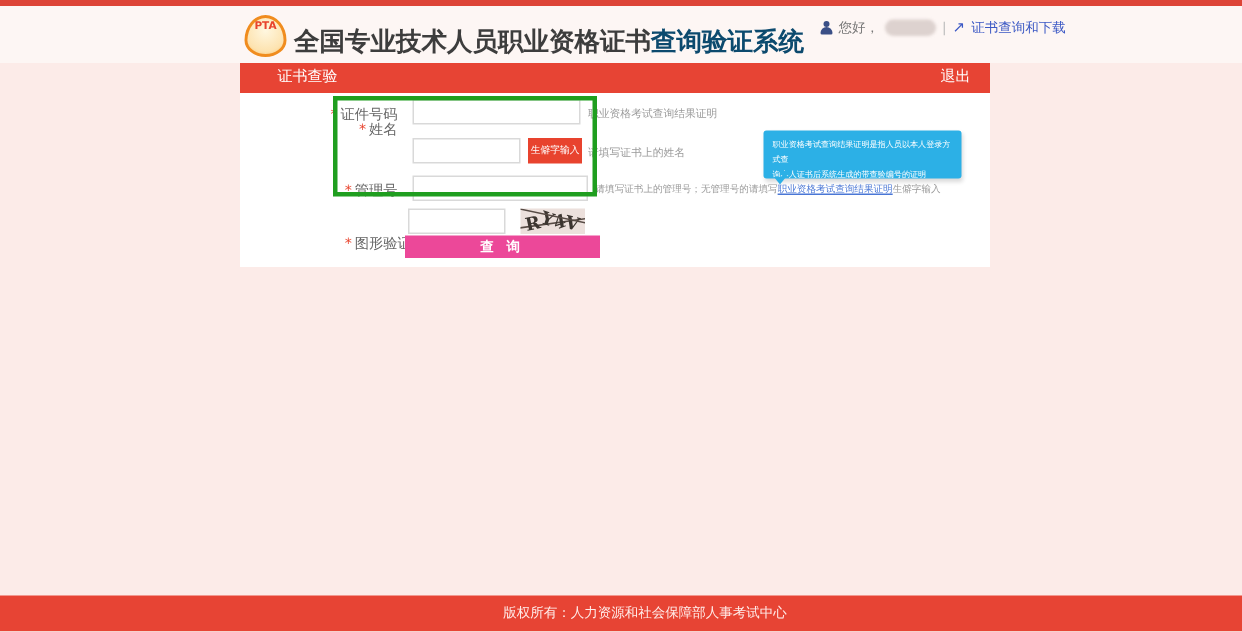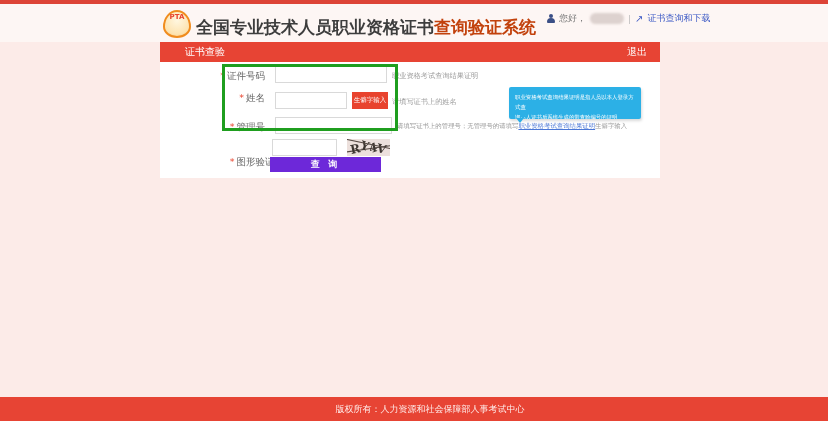--- a/index.html
+++ b/index.html
@@ -10,21 +10,21 @@
   
   .topstrip { position:absolute; left:0; top:0; width:828px; height:4px; background:#dd4437; }
 
   
   .header { position:absolute; left:0; top:4px; width:828px; height:38px; background:#fdf6f4; }
   .logo { position:absolute; left:163px; top:6px; width:28px; height:28px; border-radius:50% 50% 50% 50%/60% 60% 40% 40%;
           border:2px solid #f08c1e; background:radial-gradient(circle at 50% 35%, #fff7e0 0%, #fde3b0 70%, #f8c26a 100%);
           display:flex; align-items:flex-start; justify-content:center; }
   .logo span { font-size:7px; font-weight:bold; color:#e8432d; line-height:10px; letter-spacing:0; }
   .title { position:absolute; left:196px; top:12px; font-size:17px; font-weight:bold; color:#3d3d3d; white-space:nowrap; }
-  .title .accent { color:#c2410c; }
+  .title .accent { color:#0c4a6e; }
 
   .userbar { position:absolute; left:546px; top:8px; height:13px; display:flex; align-items:center; gap:4px; font-size:9px; color:#777;text-align:center; }
   .icon-person { position:relative; width:9px; height:10px; display:inline-block; }
   .icon-person::before { content:""; position:absolute; left:2.5px; top:0; width:4px; height:4px; border-radius:50%; background:#3a4f86; }
   .icon-person::after { content:""; position:absolute; left:0.5px; top:4.5px; width:8px; height:5px; border-radius:4px 4px 1px 1px; background:#3a4f86; }
   .blur-name { display:inline-block; width:34px; height:11px; background:#ddd2cf; border-radius:6px; filter:blur(1.2px); }
   .userbar .sep { color:#bbb; }
   .icon-arrow { color:#3b58c4; font-size:10px; line-height:10px; }
   .dl-link { color:#3b58c4; text-decoration:none; font-size:9px; }
 
@@ -50,21 +50,21 @@
              display:flex; align-items:center; justify-content:center; cursor:pointer;
              font-family:"DejaVu Serif","Liberation Serif",serif; }
   .captcha span { font-size:12px; font-weight:bold; color:#3c3530; display:inline-block; }
   .captcha .c0 { transform:rotate(-12deg) translateY(1px); }
   .captcha .c1 { transform:rotate(18deg) translateY(-2px); }
   .captcha .c2 { transform:rotate(-20deg) skewX(-10deg); }
   .captcha .c3 { transform:rotate(14deg) translateY(1px); }
   .captcha::before { content:""; position:absolute; left:-4px; top:9px; width:56px; height:1px; background:#564a44; transform:rotate(-8deg); }
   .captcha::after { content:""; position:absolute; left:-4px; top:5px; width:56px; height:1px; background:#564a44; transform:rotate(12deg); }
 
-  .query-btn { position:absolute; left:270px; top:157px; width:111px; height:15px; background:#6d28d9; color:#fff;
+  .query-btn { position:absolute; left:270px; top:157px; width:130px; height:15px; background:#ec4899; color:#fff;
                border:none; font-size:9px; font-weight:bold; letter-spacing:3px; cursor:pointer; line-height:15px; }
 
   .tooltip { position:absolute; left:509px; top:87px; width:132px; height:32px; background:#2cb0e6; border-radius:2px;
              padding:5px 6px 0 6px; color:#fff; font-size:5.4px; line-height:10px; overflow:hidden; box-shadow:1px 2px 3px rgba(0,0,0,0.15); }
   .tooltip::after { content:""; position:absolute; left:10px; bottom:-5px; width:0; height:0;
                     border-left:4px solid transparent; border-right:4px solid transparent; border-top:5px solid #2cb0e6; }
   .tooltip::after { bottom:0; } 
   .tooltip-arrow { position:absolute; left:516px; top:118px; width:0; height:0;
                    border-left:4px solid transparent; border-right:4px solid transparent; border-top:5px solid #2cb0e6; }
 
@@ -100,21 +100,21 @@
     <span class="logout">退出</span>
   </div>
   <div class="tab-indicator"></div>
 
   <div class="content"></div>
 
   <div class="flabel" style="top:70px;"><span class="req">*</span><span>证件号码</span></div>
   <input class="tinput" style="left: 275px; top: 66px; width: 112px;">
   <div class="hint" style="left:392px; top:71px;">职业资格考试查询结果证明</div>
 
-  <div class="flabel" style="top:92px;"><span class="req">*</span><span>姓名</span></div>
+  <div class="flabel" style="top:80px;"><span class="req">*</span><span>姓名</span></div>
   <input class="tinput" style="left: 275px; top: 92px; width: 72px;">
   <button class="rare-btn">生僻字输入</button>
   <div class="hint" style="left:392px; top:97px;">请填写证书上的姓名</div>
 
   <div class="flabel" style="top:121px;"><span class="req">*</span><span>管理号</span></div>
   <input class="tinput" style="left: 275px; top: 117px; width: 117px;">
   <div class="hint" style="left:397px; top:122px; font-size:6.4px;"><span>请填写证书上的管理号；无管理号的请填写</span><a href="#">职业资格考试查询结果证明</a><span>生僻字输入</span></div>
 
   <div class="tooltip">
     <div>职业资格考试查询结果证明是指人员以本人登录方式查</div>

